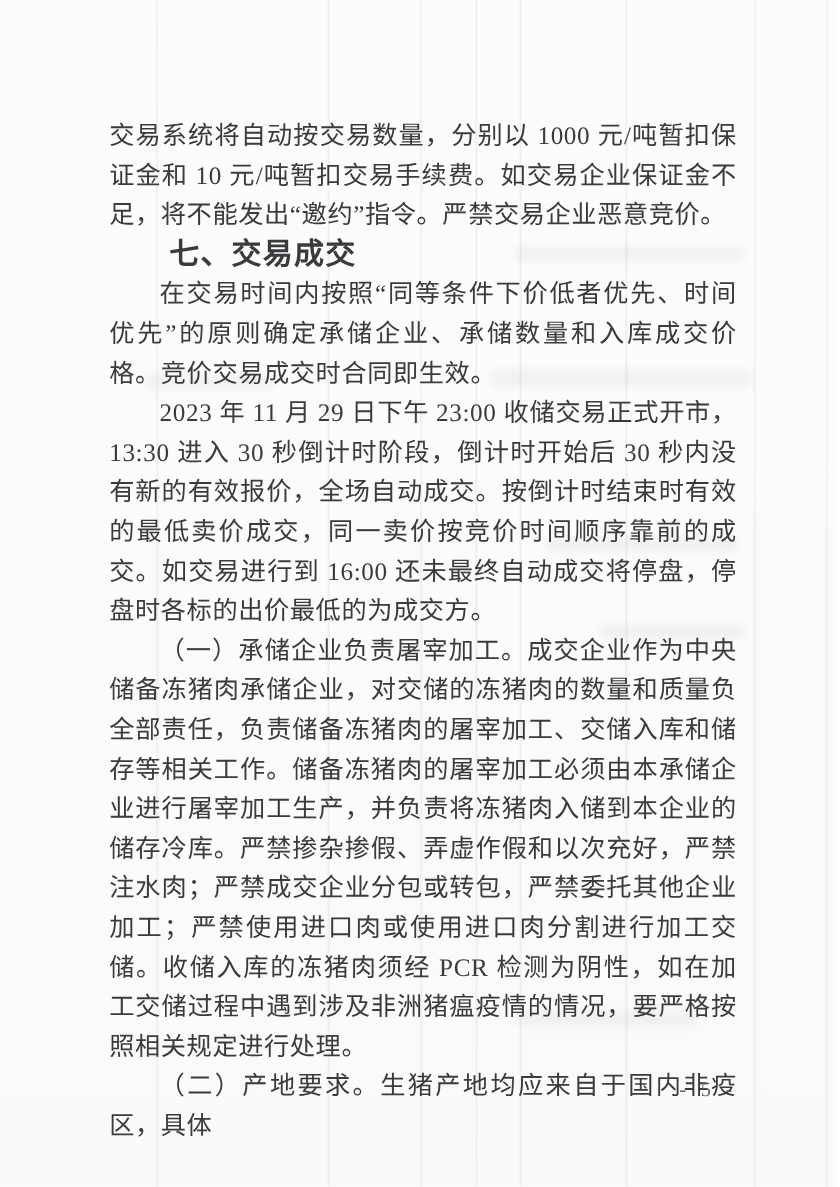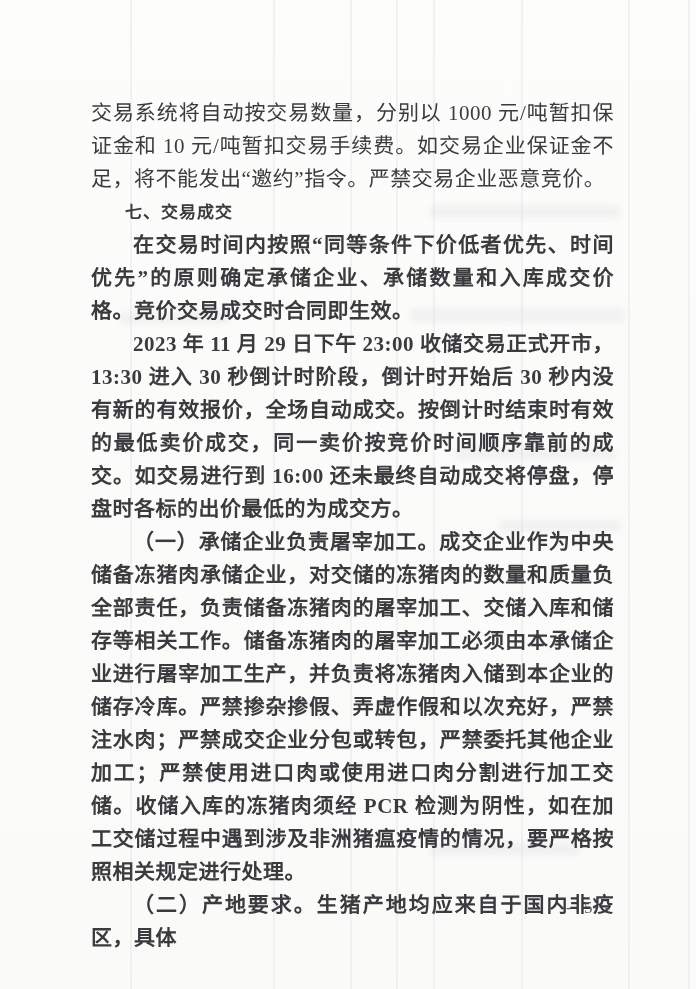--- a/index.html
+++ b/index.html
@@ -43,30 +43,29 @@
     color: #3a3a3f;
     text-align: justify;
     letter-spacing: 0.5px;
   }
   .doc-body p {
     margin: 0;
     padding: 0;
   }
   .doc-body p.paragraph {
     text-indent: 2em;
-    font-weight: bold;
   }
   .doc-body p.continuation {
     text-indent: 0;
   }
   .doc-body p.heading {
     text-indent: 2em;
     font-weight: 700;
     font-family: "Liberation Sans", "DejaVu Sans", sans-serif;
-    font-size: 17px;
+    font-size: 25px;
     letter-spacing: 1px;
   }
   .page-number {
     position: absolute;
     top: 898px;
     left: 566px;
     font-size: 17px;
     letter-spacing: 4px;
     color: #5d5d62;
     font-family: "Liberation Serif", "DejaVu Serif", serif;

